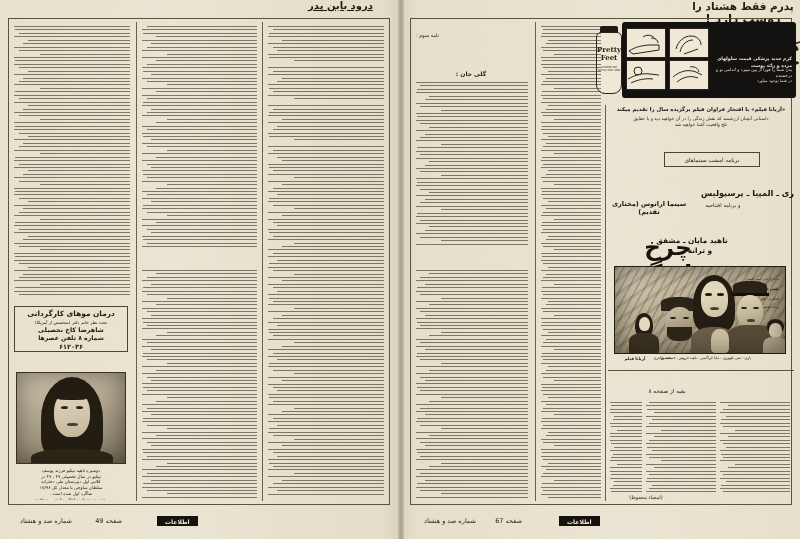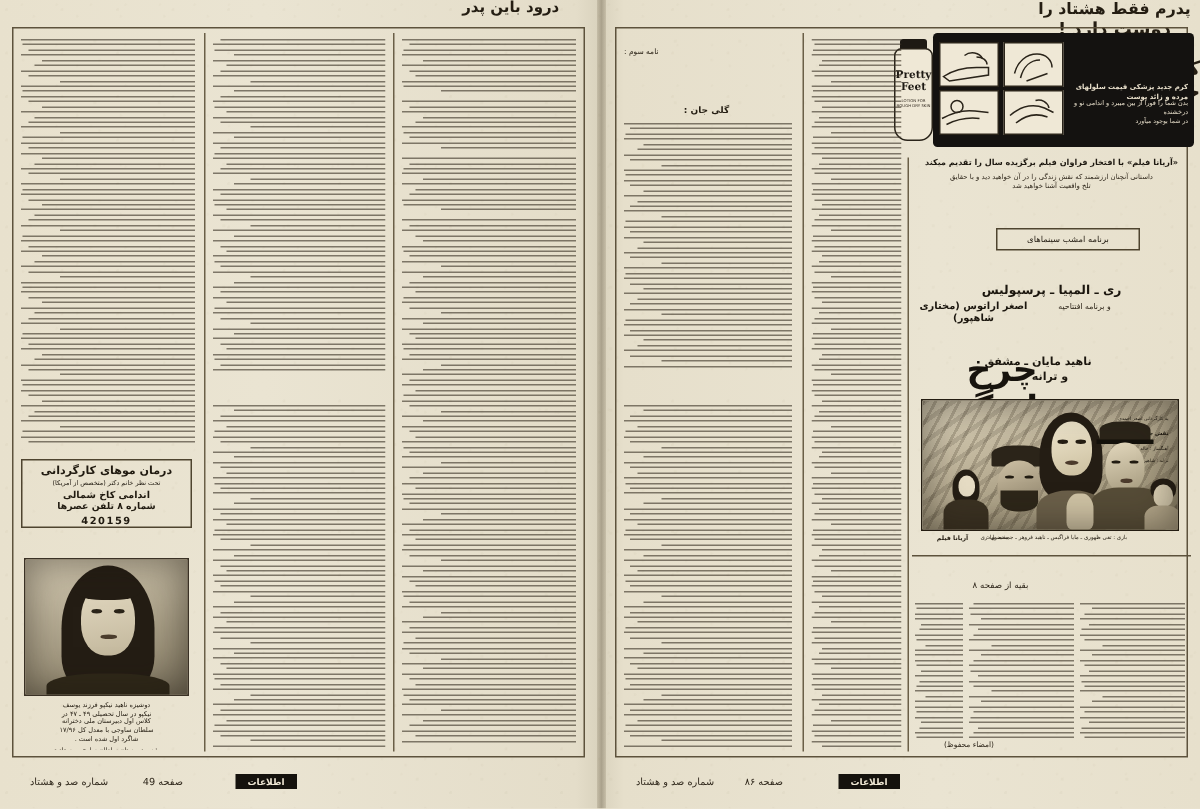--- a/index.html
+++ b/index.html
@@ -305,21 +305,21 @@
           <div class="ln s2"></div>
         <div class="ln s6"></div>
           <div class="ln s1"></div>
           <div class="ln s4"></div>
           <div class="ln s2"></div>
         <div class="ln s1"></div>
 
       </div>
     </div>
 
-    <div class="hd" style="left:142px; top:254px; width:115px; font-size:10px;">درود باین پدر</div>
+    <div class="hd" style="left:142px; top:254px; width:115px; font-size:10px;text-decoration:underline;">درود باین پدر</div>
 
     <div class="col" style="left:142px; top:270px; width:115px; height:228px;">
       <div class="lines">
         <div class="ln s1"></div>
           <div class="ln s3"></div>
           <div class="ln s2"></div>
           <div class="ln s1"></div>
         <div class="ln s6"></div>
           <div class="ln s4"></div>
           <div class="ln s1"></div>
@@ -469,23 +469,23 @@
           <div class="ln s1"></div>
           <div class="ln s2"></div>
           <div class="ln s1"></div>
 
       </div>
     </div>
 
     <div class="adbox" style="left:14px; top:306px; width:114px; height:46px;">
       <div class="l" style="font-size:7.4px; font-weight:bold; margin-bottom:1px;">درمان موهای کارگردانی</div>
       <div class="l" style="font-size:4.3px;">تحت نظر خانم دکتر (متخصص از آمریکا)</div>
-      <div class="l" style="font-size:6.4px; font-weight:bold;">اندامی کاخ شمالی</div>
+      <div class="l" style="font-size:6.4px; font-weight:bold;">شاهرضا کاخ تحصیلی</div>
       <div class="l" style="font-size:6.2px; font-weight:bold;">شماره ۸ تلفن عصرها</div>
-      <div class="l" style="font-size:6.6px; font-weight:bold; letter-spacing:1px;">420159</div>
+      <div class="l" style="font-size:6.6px; font-weight:bold; letter-spacing:1px;">۶۱۲۰۳۶</div>
     </div>
 
     <div class="photo" style="left:16px; top:372px; width:110px; height:92px;">
       <div class="ph-bg"></div>
 
       <div class="hairblob" style="left:24px; top:4px; width:62px; height:84px; border-radius:50% 50% 28% 28%;"></div>
 
       <div class="face" style="left:37px; top:16px; width:36px; height:48px;
            background:linear-gradient(170deg,#e4dac2,#c2b79c); "></div>
 
@@ -850,23 +850,23 @@
     <div style="position:absolute; left:208px; top:106px; width:182px; height:34px;">
       <div style="font-size:5.4px; font-weight:bold; color:#1d1810; text-align:center; line-height:1.4;">«آریانا فیلم» با افتخار فراوان فیلم برگزیده سال را تقدیم میکند</div>
       <div style="font-size:4.6px; color:#2c2418; text-align:center; line-height:1.45; margin-top:2px;">داستانی آنچنان ارزشمند که نقش زندگی را در آن خواهید دید و با حقایق</div>
       <div style="font-size:4.6px; color:#2c2418; text-align:center; line-height:1.45;">تلخ واقعیت آشنا خواهید شد</div>
     </div>
 
     <div class="adbox" style="left:262px; top:152px; width:96px; height:15px; display:flex; align-items:center; justify-content:center;">
       <div style="font-size:5.6px; color:#221b11;">برنامه امشب سینماهای</div>
     </div>
 
-    <div style="position:absolute; left:206px; top:188px; width:186px; font-size:8.2px; font-weight:bold; color:#1b160e; text-align:center;">ری ـ المپیا ـ پرسپولیس</div>
+    <div style="position:absolute; left:206px; top:188px; width:186px; font-size:8.2px; font-weight:bold; color:#1b160e; text-align:right;">ری ـ المپیا ـ پرسپولیس</div>
     <div style="position:absolute; left:286px; top:202px; width:70px; font-size:5.2px; color:#2c2418; text-align:center;">و برنامه افتتاحیه</div>
-    <div style="position:absolute; left:206px; top:200px; width:82px; font-size:6.6px; font-weight:bold; color:#1b160e; text-align:center;">اصغر اراتوس (مختاری شاهپور)</div>
+    <div style="position:absolute; left:206px; top:200px; width:82px; font-size:6.6px; font-weight:bold; color:#1b160e; text-align:center;">سینما اراتوس (مختاری تقدیم)</div>
 
     <div style="position:absolute; left:232px; top:236px; width:116px; font-size:7.4px; font-weight:bold; color:#1b160e; text-align:center;">ناهید مایان ـ مشفق</div>
     <div style="position:absolute; left:258px; top:246px; width:80px; font-size:7.4px; font-weight:bold; color:#1b160e; text-align:center;">و ترانه</div>
     <div class="mv-title" style="left:206px; top:234px; width:120px; font-size:23px; text-align:center;">چرخ بازیگر</div>
 
     <div class="poster" style="left:212px; top:266px; width:172px; height:88px;">
       <div class="sky"></div>
 
       <div class="hairblob" style="left:20px; top:46px; width:18px; height:24px;"></div>
       <div class="face" style="left:24px; top:50px; width:11px; height:14px; background:#e6dcc4;"></div>
@@ -1009,18 +1009,18 @@
         <div class="ln s6"></div>
           <div class="ln s1"></div>
           <div class="ln s2"></div>
 
       </div>
     </div>
 
     <div style="position:absolute; left:208px; top:494px; width:72px; font-size:5px; color:#2c2418; text-align:center;">(امضاء محفوظ)</div>
 
     <div class="footer">
-      <div class="fnum" style="right:278px; top:1px; font-size:6.5px;">صفحه ۸۶</div>
+      <div class="fnum" style="right:278px; top:1px; font-size:6.5px;">صفحه 67</div>
       <div class="flogo" style="left:157px; top:0px; font-size:6px;">اطلاعات</div>
       <div class="fnum" style="left:22px; top:1px; font-size:6.5px;">شماره صد و هشتاد</div>
     </div>
   </div>
 </div>
 
 </body></html>

